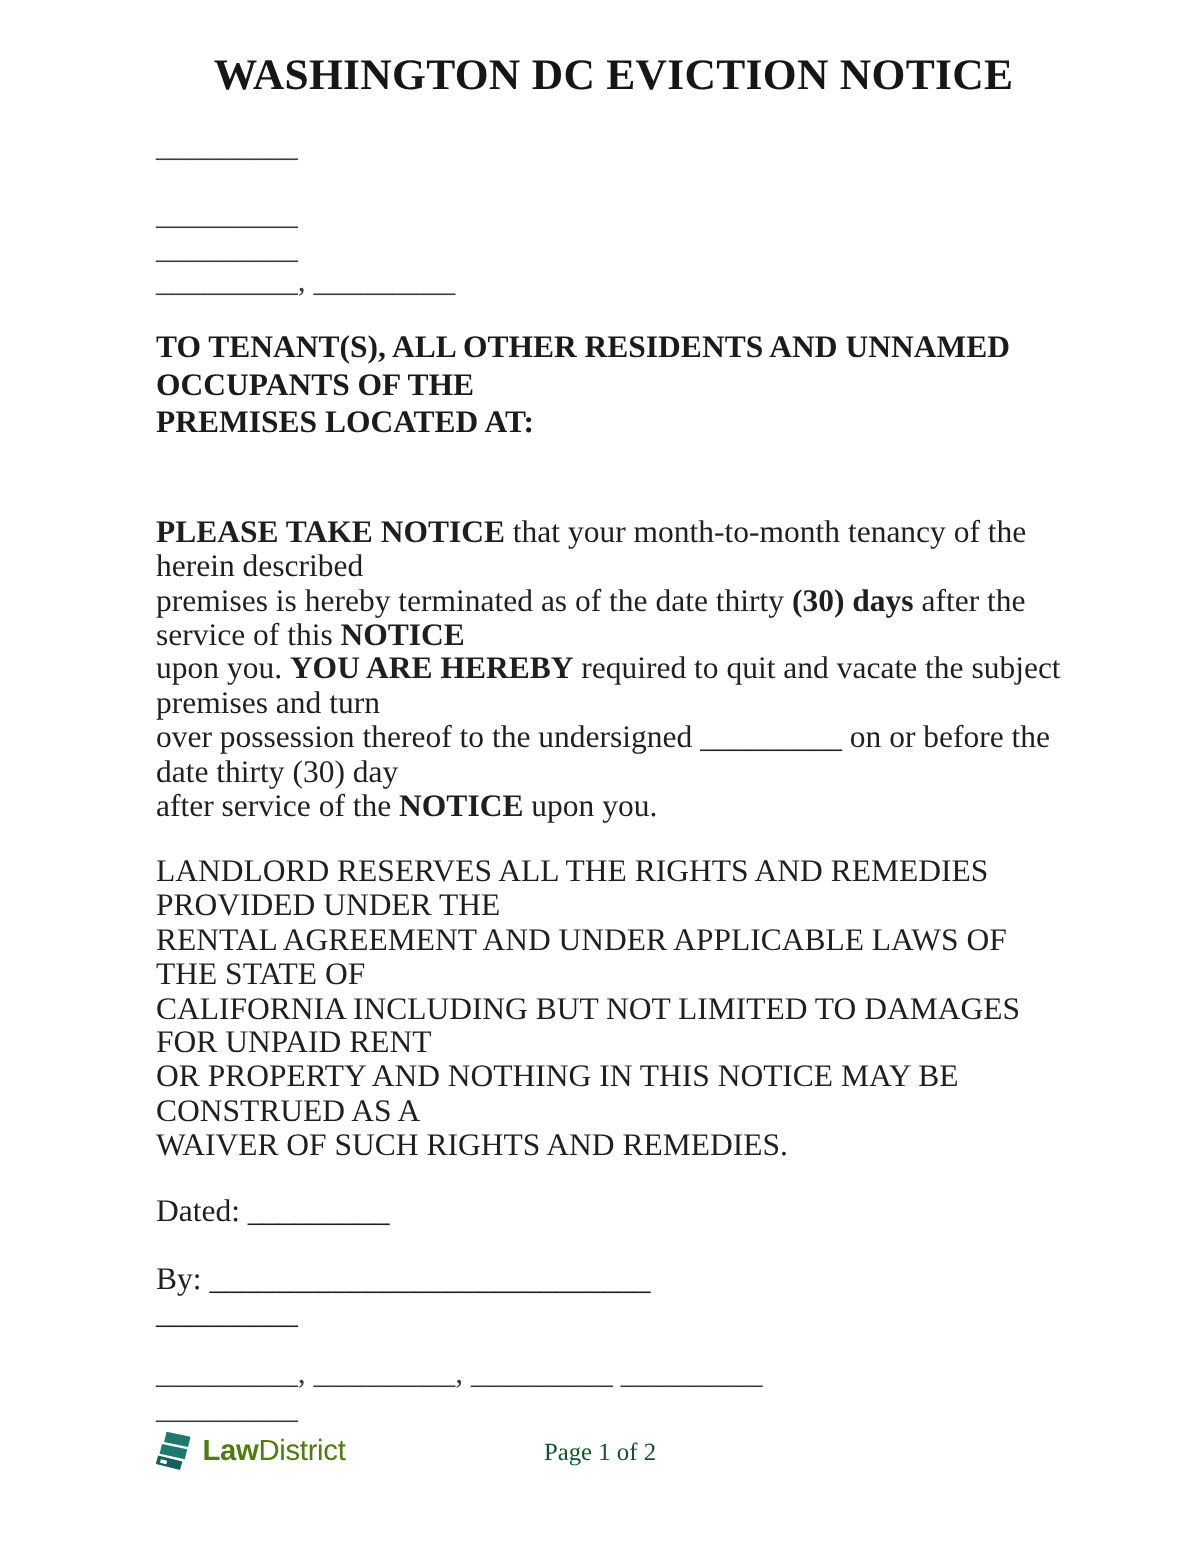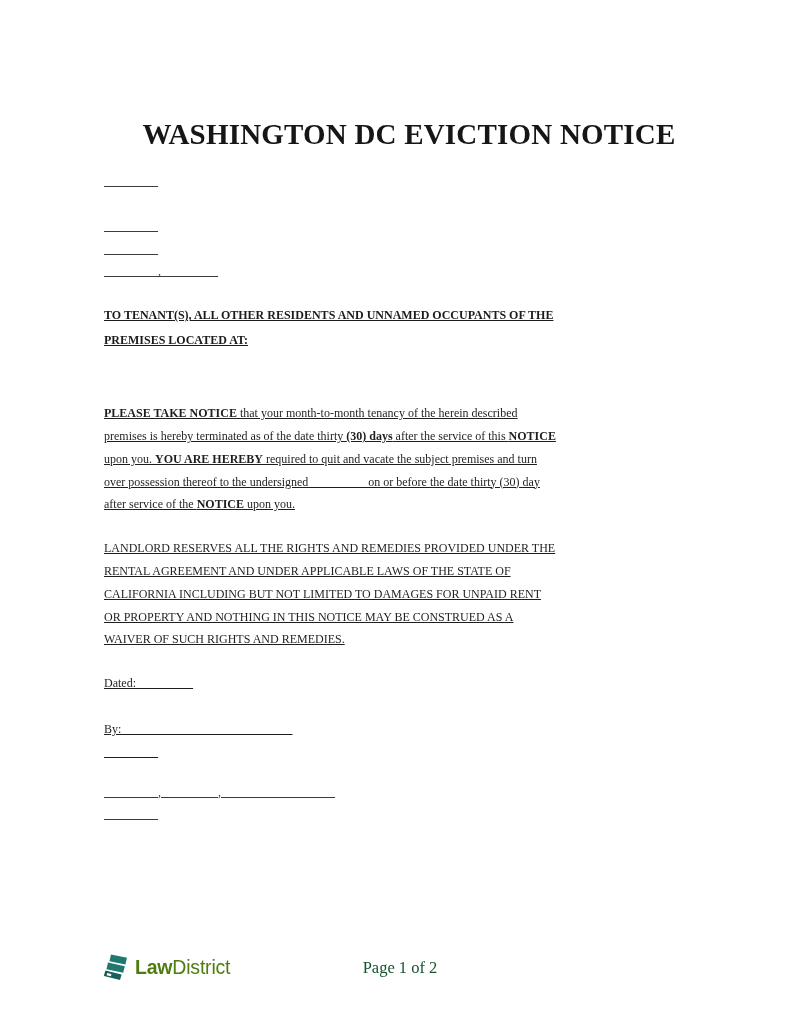--- a/index.html
+++ b/index.html
@@ -7,26 +7,26 @@
   .page {
     position: relative;
     width: 800px;
     height: 1035px;
     background: #ffffff;
     overflow: hidden;
     font-family: "Liberation Serif", "DejaVu Serif", serif;
     color: #1f1f1f;
   }
   .content { padding: 0 86px 0 104px; }
-  .content p { margin: 0; font-size: 12px; line-height: 22.8px; text-decoration: underline; }
+  .content p { margin: 0; font-size: 21px; line-height: 22.8px; }
   .pre { white-space: pre-line; }
 
   .doc-title {
     margin: 0;
-    padding-top: 116px;
+    padding-top: 32px;
     text-align: center;
     font-size: 29px;
     line-height: 37px;
     font-weight: bold;
     color: #161616;
     letter-spacing: 0.2px;
   }
   .blank-text { color: #3d3d3d; }
 
   .landlord-line1     { margin-top: 17px !important; }

